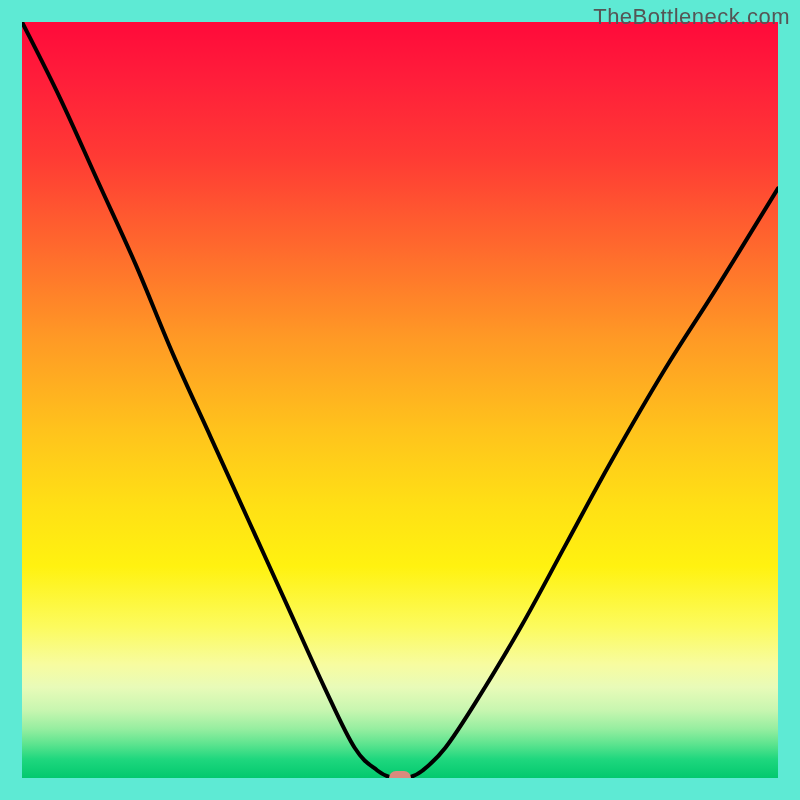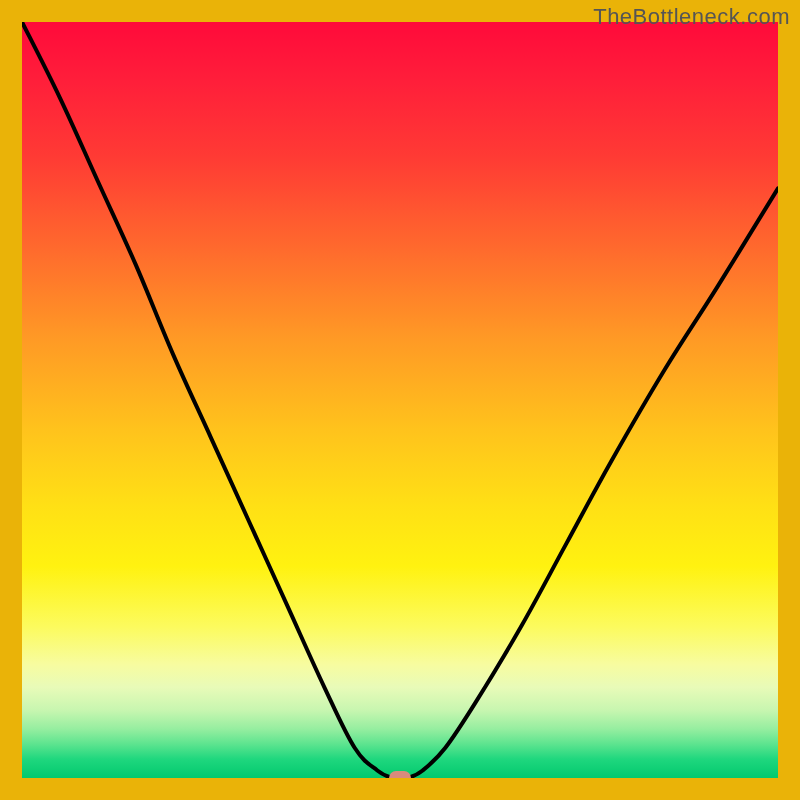--- a/index.html
+++ b/index.html
@@ -8,21 +8,21 @@
     width: 800px;
     height: 800px;
     background: #000;
     font-family: Arial, Helvetica, sans-serif;
     overflow: hidden;
   }
   .frame {
     position: relative;
     width: 800px;
     height: 800px;
-    background: #eab308;
+    background: #5eead4;
   }
   .watermark {
     position: absolute;
     top: 4px;
     right: 10px;
     color: #555;
     font-size: 22px;
     letter-spacing: 0.5px;
     z-index: 50;
     user-select: none;

